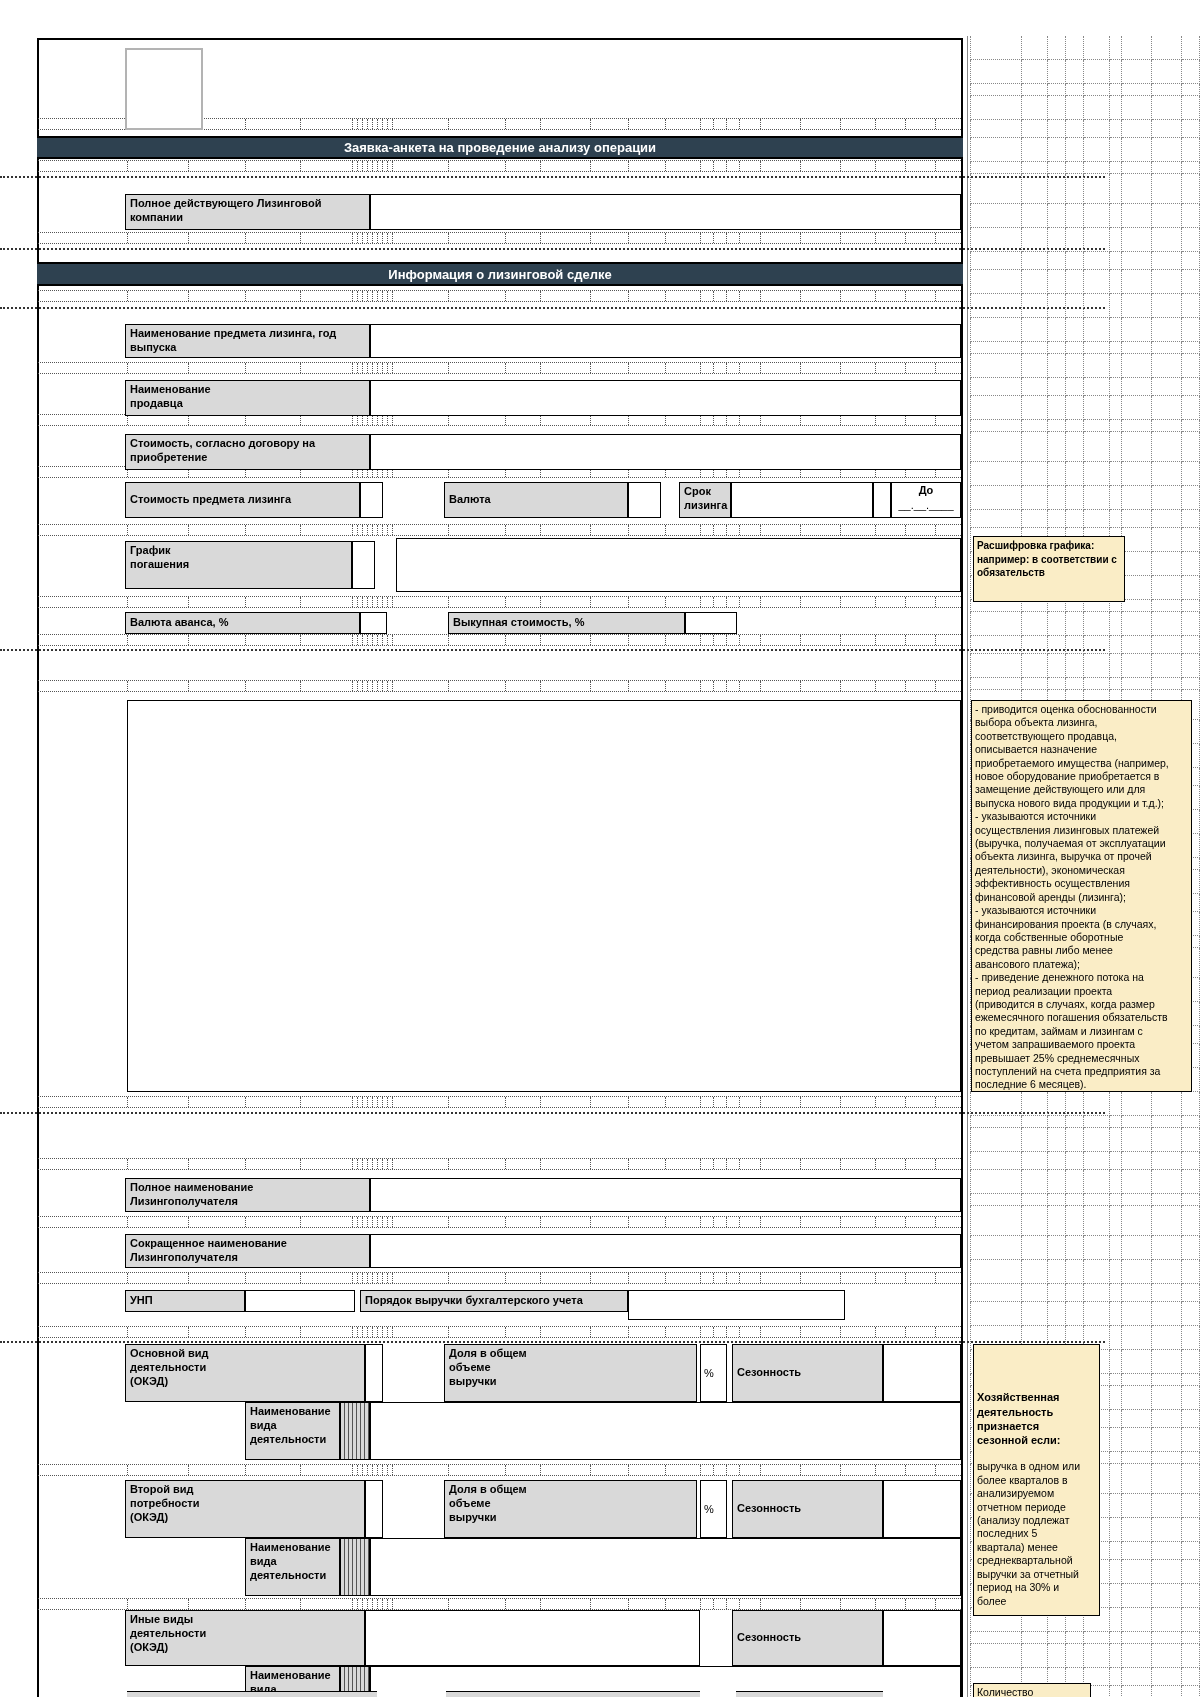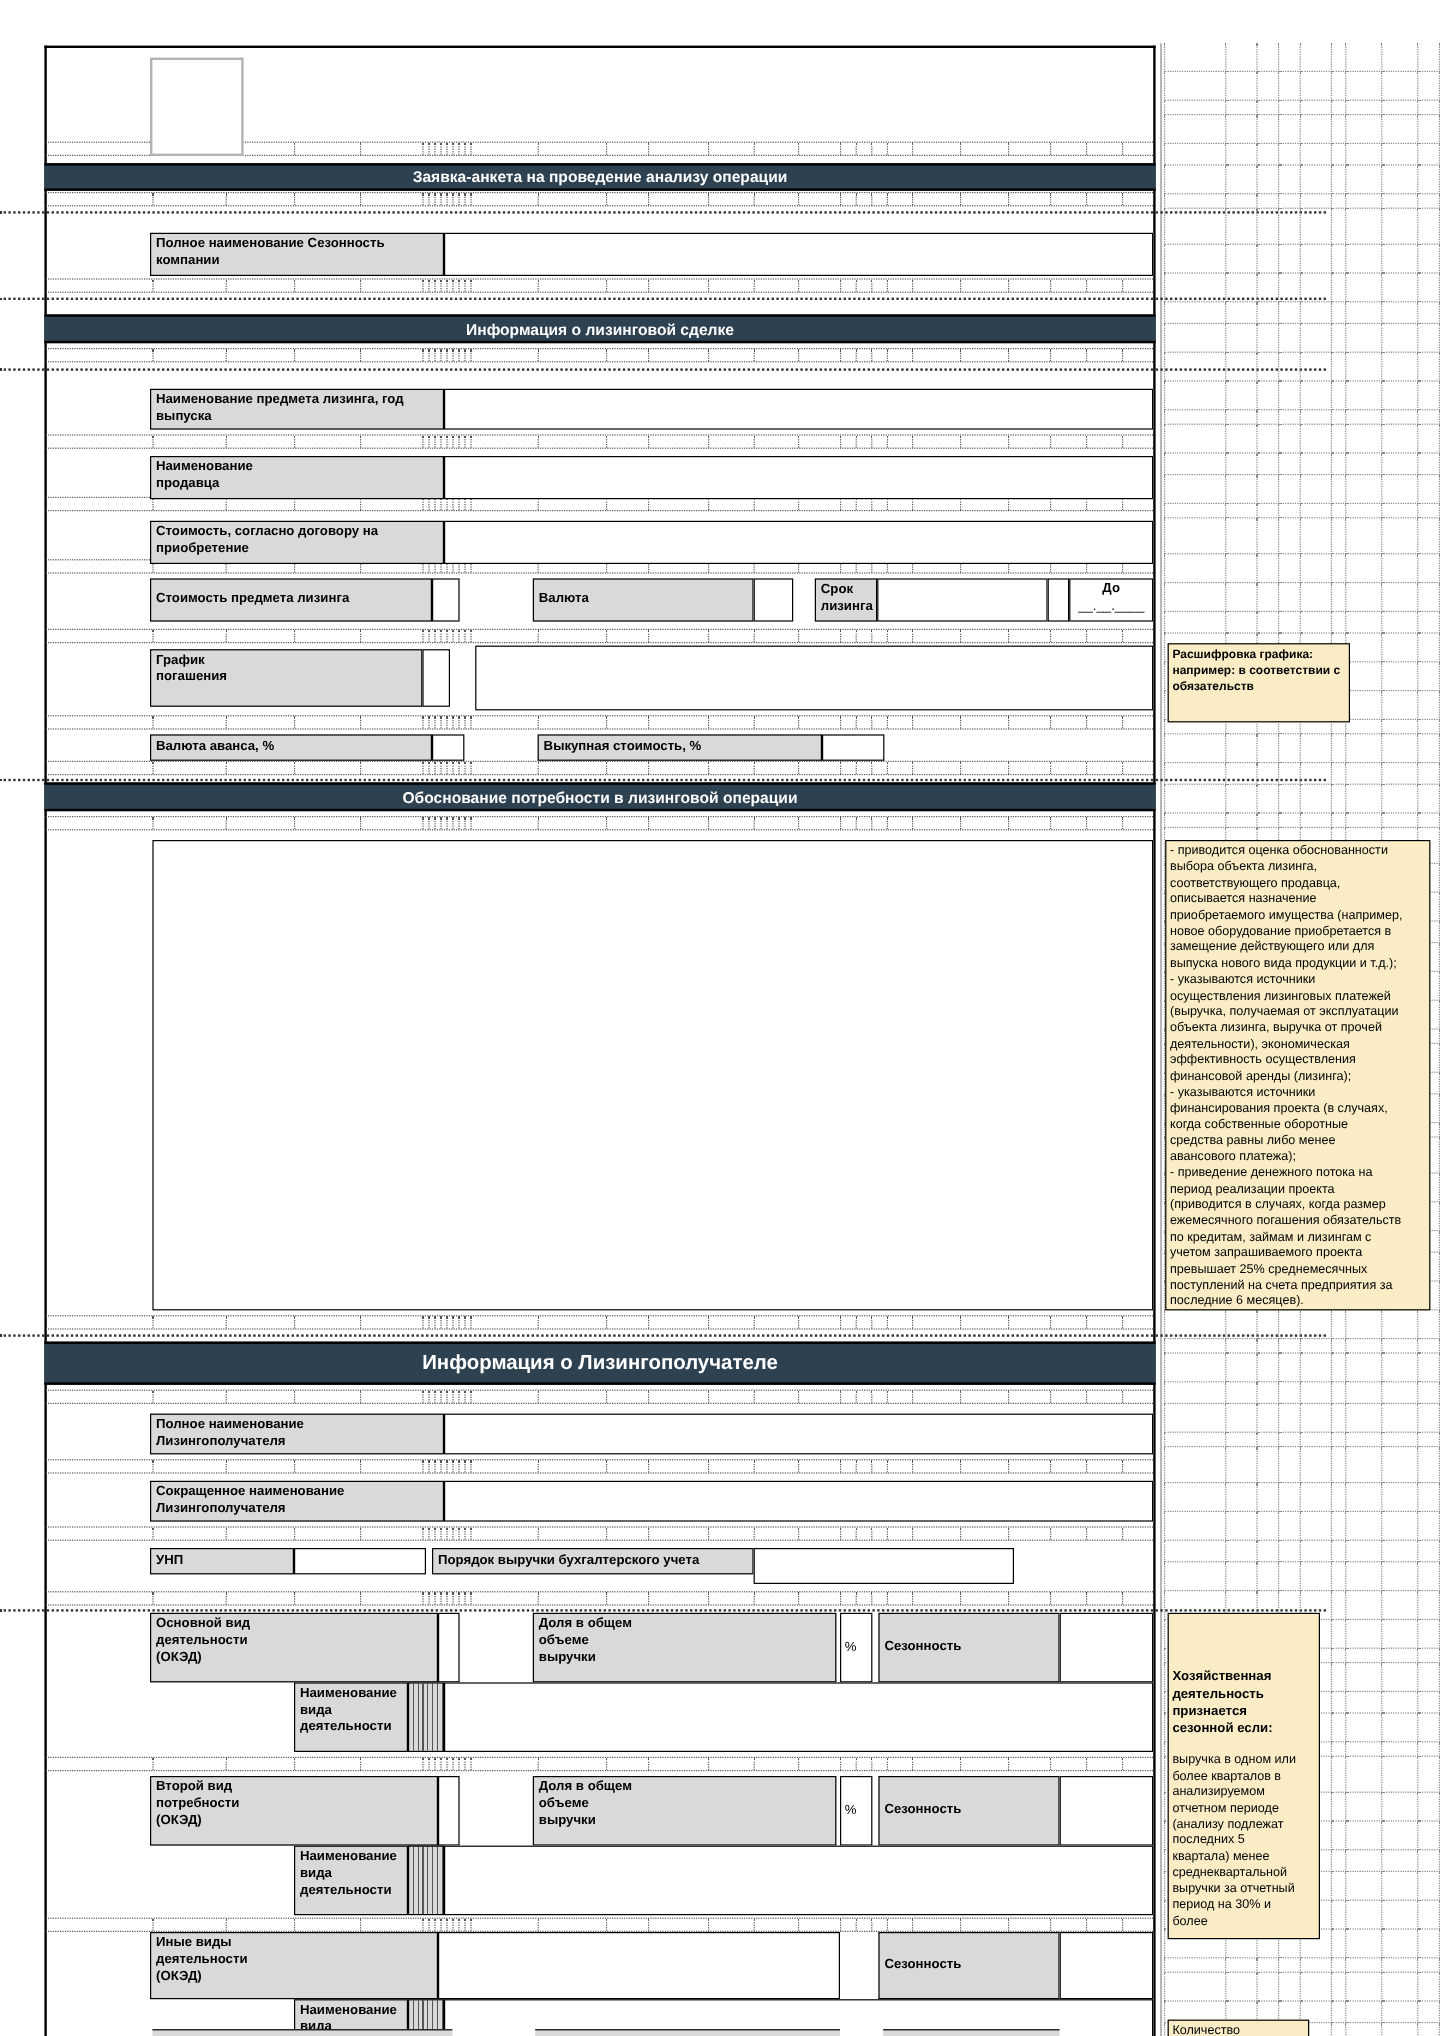--- a/index.html
+++ b/index.html
@@ -1304,21 +1304,21 @@
       <div class="abs gridcell" style="left: 1152px; top: 1686px; width: 30px; height: 24px;"></div>
       <div class="abs gridcell" style="left: 1182px; top: 1686px; width: 18px; height: 24px;"></div>
     </div>
 
   <div class="abs" style="left:125px;top:48px;width:78px;height:82px;background:#fff;border:2px solid #b3b3b3;"></div>
 
   <div class="abs bar" style="left:37px;top:136px;width:926px;height:23px;">
     <span>Заявка-анкета на проведение анализу операции</span>
   </div>
 
-  <div class="abs lbl" style="left:125px;top:194px;width:245px;height:36px;">Полное наименование Сезонность
+  <div class="abs lbl" style="left:125px;top:194px;width:245px;height:36px;">Полное действующего Лизинговой
 компании</div>
   <div class="abs inp" style="left:370px;top:194px;width:591px;height:36px;"></div>
 
   <div class="abs lbl" style="left:125px;top:324px;width:245px;height:34px;">Наименование предмета лизинга, год
 выпуска</div>
 
   <div class="abs bar" style="left:37px;top:262px;width:926px;height:24px;">
     <span>Информация о лизинговой сделке</span>
   </div>
   <div class="abs inp" style="left:370px;top:324px;width:591px;height:34px;"></div>
@@ -1350,23 +1350,20 @@
   <div class="abs inp" style="left:352px;top:541px;width:23px;height:48px;"></div>
   <div class="abs note b" style="left:973px;top:536px;width:152px;height:66px;">Расшифровка графика:
 например: в соответствии с
 обязательств</div>
 
   <div class="abs lbl vc" style="left:125px;top:612px;width:235px;height:22px;">Валюта аванса, %</div>
   <div class="abs inp" style="left:360px;top:612px;width:27px;height:22px;"></div>
   <div class="abs lbl vc" style="left:448px;top:612px;width:237px;height:22px;">Выкупная стоимость, %</div>
   <div class="abs inp" style="left:685px;top:612px;width:52px;height:22px;"></div>
 
-  <div class="abs bar" style="left:37px;top:652px;width:926px;height:24px;">
-    <span>Обоснование потребности в лизинговой операции</span>
-  </div>
 
   <div class="abs inp" style="left:127px;top:700px;width:834px;height:392px;"></div>
   <div class="abs note" style="left:971px;top:700px;width:221px;height:392px;line-height:13.4px;"> - приводится оценка обоснованности
 выбора объекта лизинга,
 соответствующего продавца,
 описывается назначение
 приобретаемого имущества (например,
 новое оборудование приобретается в
 замещение действующего или для
 выпуска нового вида продукции и т.д.);
@@ -1385,23 +1382,20 @@
 - приведение денежного потока на
 период реализации проекта
 (приводится в случаях, когда размер
 ежемесячного погашения обязательств
 по кредитам, займам и лизингам с
 учетом запрашиваемого проекта
 превышает 25% среднемесячных
 поступлений на счета предприятия за
 последние 6 месяцев).</div>
 
-  <div class="abs bar big" style="left:37px;top:1118px;width:926px;height:36px;">
-    <span>Информация о Лизингополучателе</span>
-  </div>
 
   <div class="abs lbl" style="left:125px;top:1178px;width:245px;height:34px;">Полное наименование
 Лизингополучателя</div>
   <div class="abs inp" style="left:370px;top:1178px;width:591px;height:34px;"></div>
 
   <div class="abs lbl" style="left:125px;top:1234px;width:245px;height:34px;">Сокращенное наименование
 Лизингополучателя</div>
   <div class="abs inp" style="left:370px;top:1234px;width:591px;height:34px;"></div>
 
   <div class="abs lbl vc" style="left:125px;top:1290px;width:120px;height:22px;">УНП</div>

